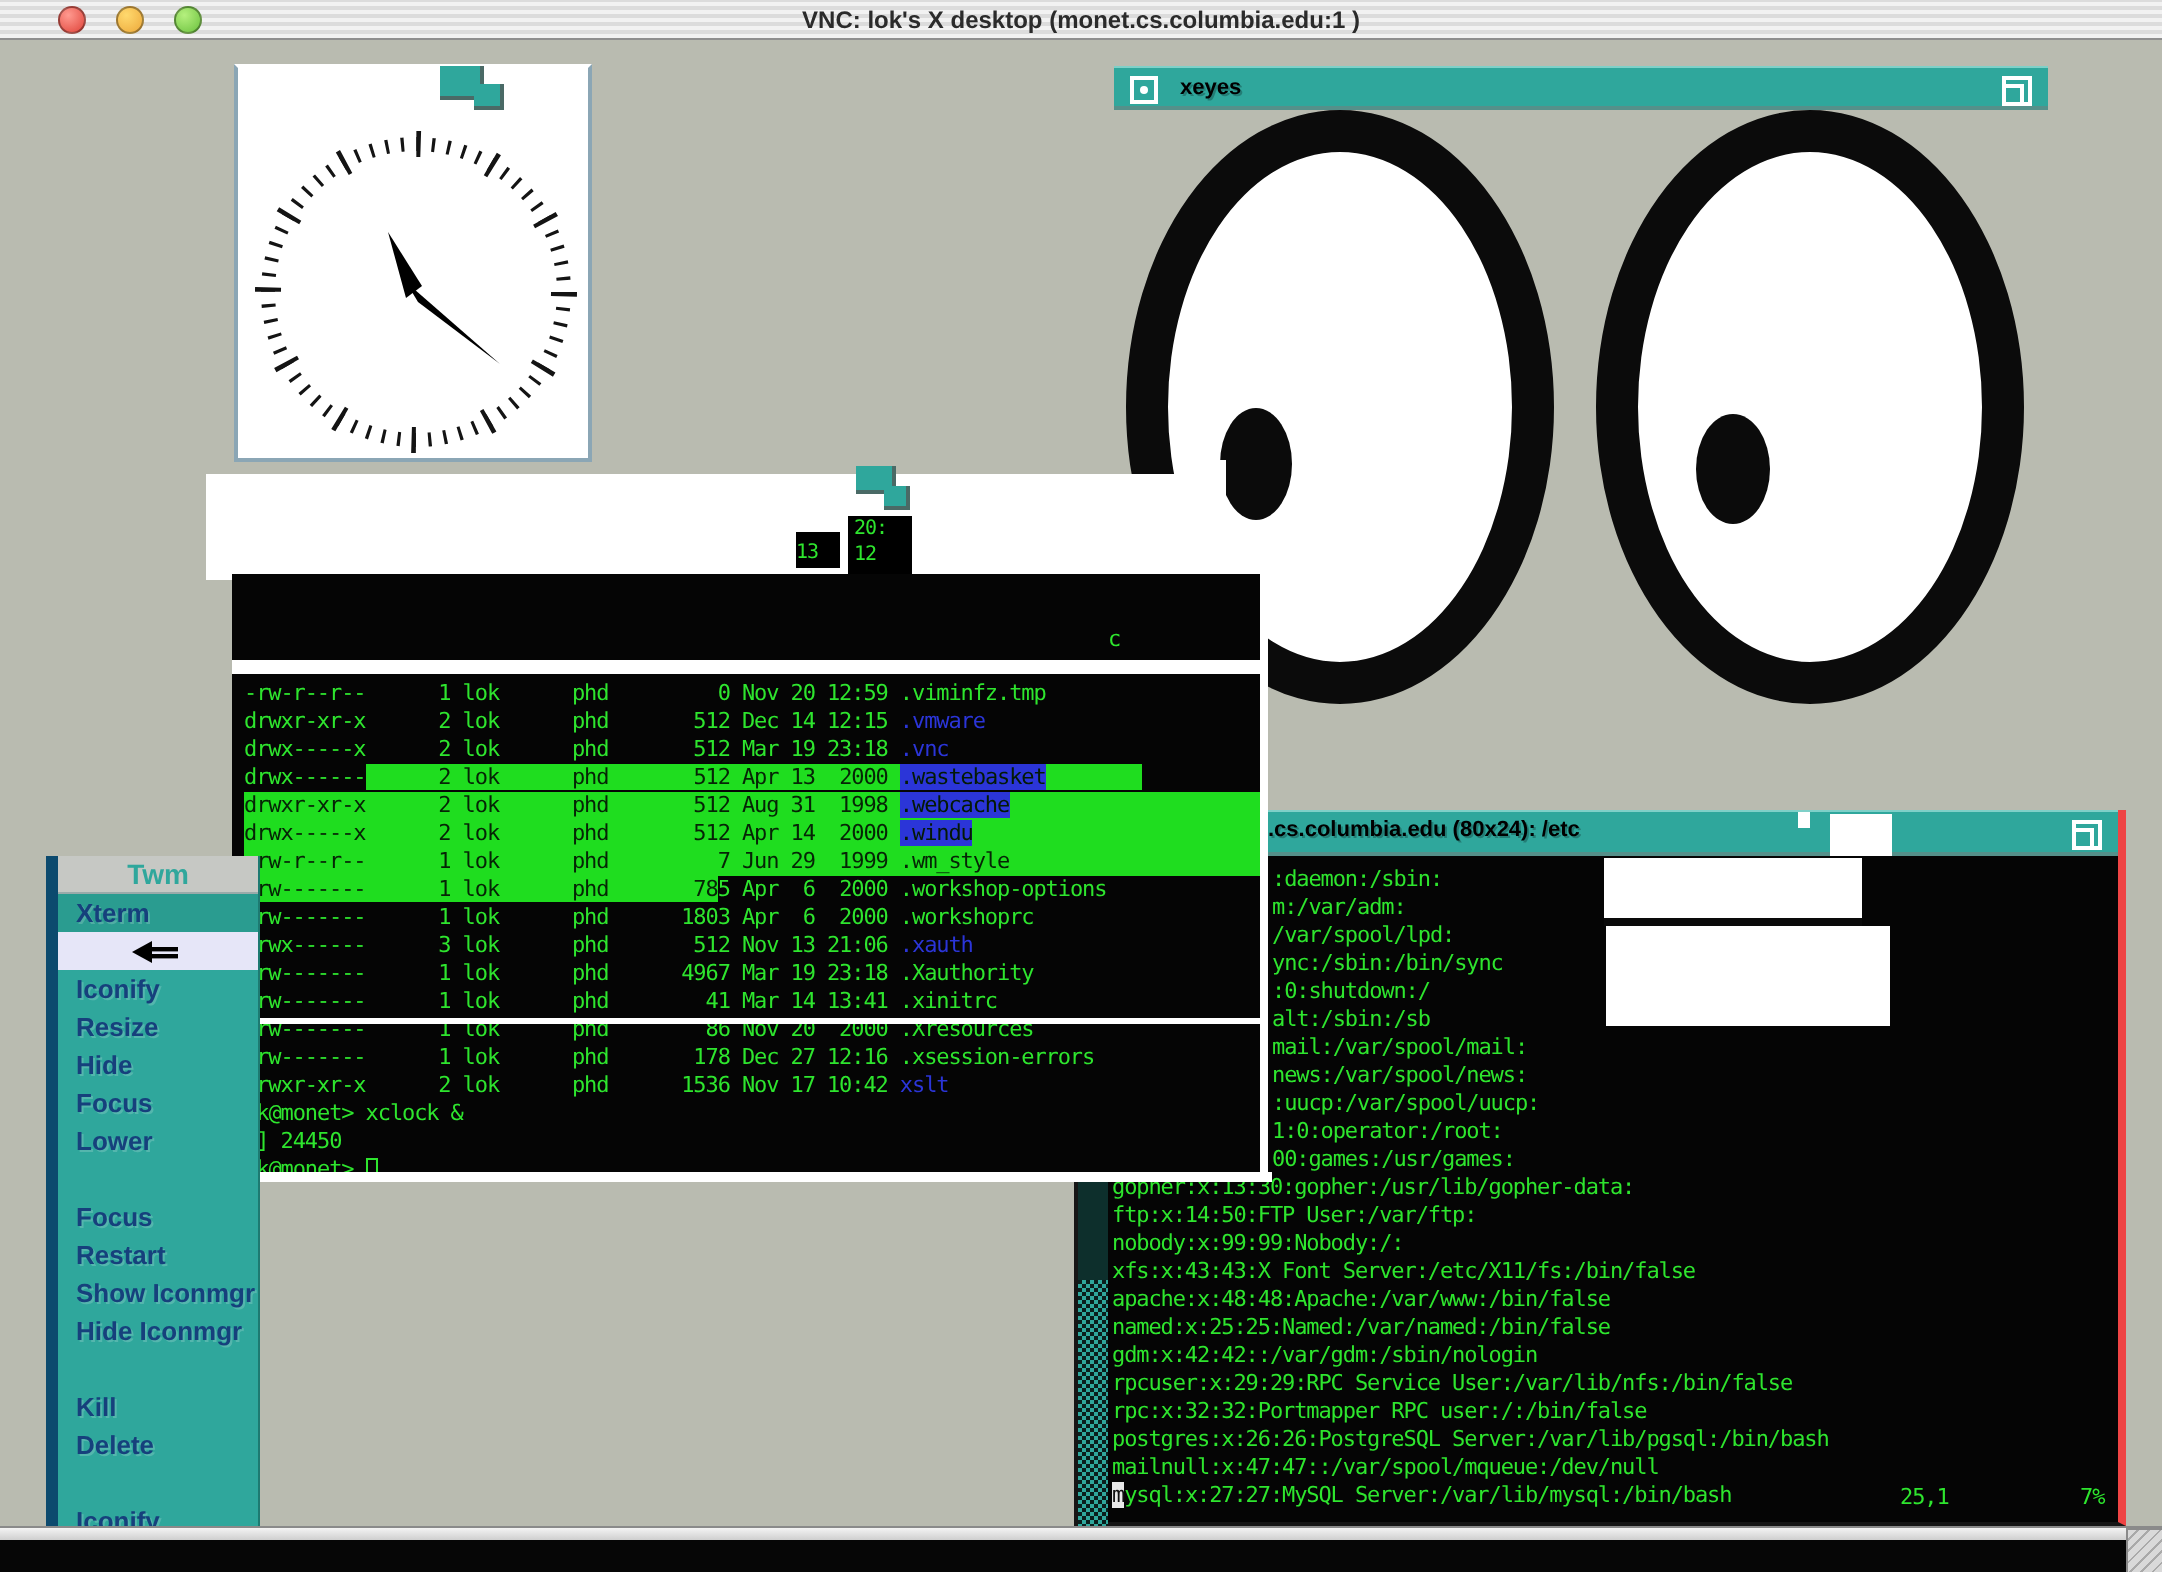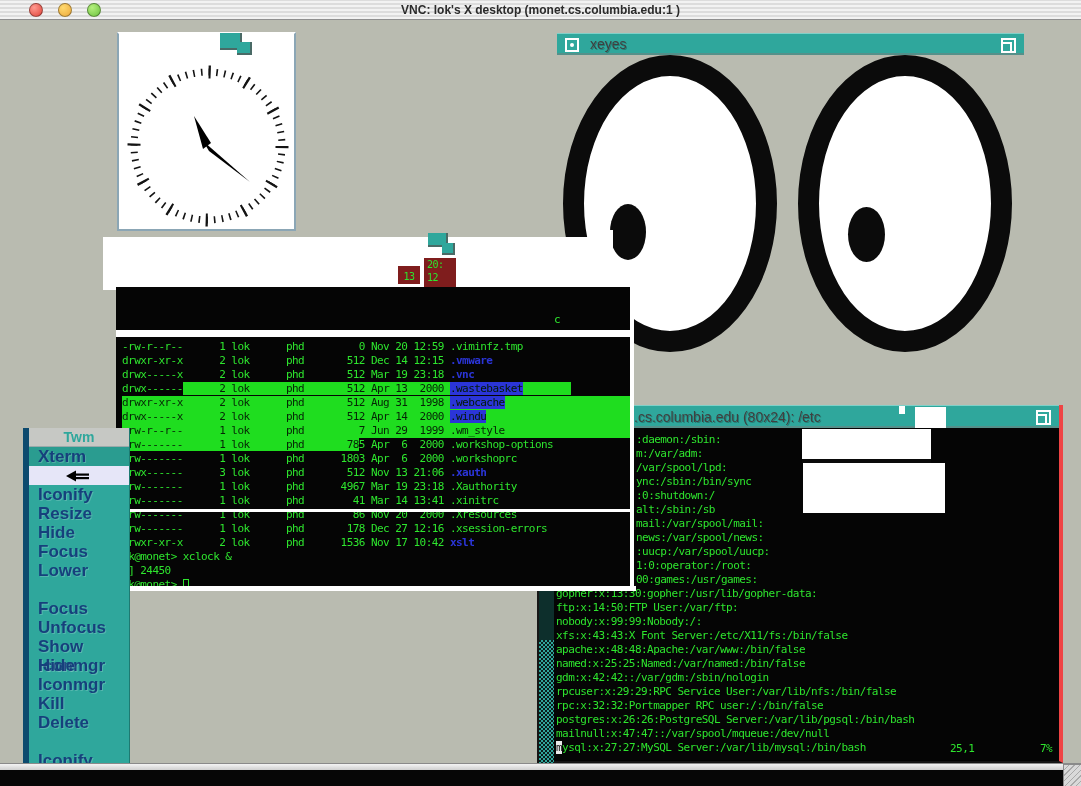--- a/index.html
+++ b/index.html
@@ -20,36 +20,36 @@
   #btn-zoom{left:87px;background:radial-gradient(circle at 35% 30%,#b5f07e,#6cc23f)}
   
   #desktop{position:absolute;left:0;top:20px;width:1081px;height:766px;background:var(--desktop);overflow:hidden}
   .abs{position:absolute}
   
   #clock-window{left:117px;top:12px;width:179px;height:199px;background:#fff;
     border:2px solid #8ba6b5;border-top-color:#fff}
   
   .tealbar{background:var(--teal);border-top:1px solid #7fd0c8;border-bottom:2px solid #55908a}
   #xeyes-titlebar{left:557px;top:13px;width:467px;height:22px;display:flex;align-items:center}
-  .tb-text{color:#404040;font-weight:normal;font-size:14px;text-shadow:1px 1px 0 rgba(0,0,0,.25)}
+  .tb-text{color:#000000;font-weight:bold;font-size:11px;text-shadow:1px 1px 0 rgba(0,0,0,.25)}
   #xeyes-titlebar .tb-text{margin-left:33px}
   .dot-icon{position:absolute;left:8px;top:4px;width:14px;height:14px;border:2px solid #fff}
   .dot-icon::after{content:"";position:absolute;left:3px;top:3px;width:4px;height:4px;background:#fff;border-radius:50%}
   .resize-icon{position:absolute;right:8px;top:4px;width:15px;height:15px;border:2px solid #fff}
   .resize-icon::after{content:"";position:absolute;left:-2px;bottom:-2px;width:7px;height:7px;border:2px solid #fff}
   .eye{width:214px;height:297px;background:#fff;border:21px solid #0b0b0b;border-radius:50%}
   #eye-left{left:563px;top:35px} #eye-right{left:798px;top:35px}
   .pupil{background:#0b0b0b;border-radius:50%}
   #pupil-left{left:610px;top:184px;width:36px;height:56px}
   #pupil-right{left:848px;top:187px;width:37px;height:55px}
   .white-patch{background:#fff}
   
   .term-text{font-family:"DejaVu Sans Mono",monospace;font-size:11px;line-height:14px;letter-spacing:-0.55px;white-space:pre;color:var(--green)}
   .term-row{height:14px;white-space:pre}
-  .g{color:var(--green)} .b{color:var(--blue);font-weight:bold}
+  .g{color:var(--green)} .b{color:var(--blue);font-weight:normal}
   .sg{background:var(--selgreen);color:#062406}
   .sb{background:var(--blue);color:#041a04;font-weight:normal}
   .fullsel{background:var(--selgreen)}
   .prompt{margin-left:-6px}
   .cur{display:inline-block;width:6px;height:12px;border:1px solid var(--green);vertical-align:-2px}
   .vc{background:#e8e8e8;color:#111}
   
   #ct-topband{left:103px;top:217px;width:510px;height:53px;background:#fff}
   #ct-band1{left:116px;top:267px;width:518px;height:43px;background:#050505;padding:3px 0 0 6px}
   #ct-gap{left:116px;top:310px;width:518px;height:7px;background:#fff}
@@ -66,27 +66,27 @@
   #rt-thumb{position:absolute;left:0;top:212px;width:15px;height:123px;
     background:repeating-conic-gradient(var(--teal) 0% 25%, #0a1f1d 0% 50%) 0 0/4px 4px}
   #rt-toplines{position:absolute;left:97px;top:28px}
   #rt-bottomlines{position:absolute;left:17px;top:182px}
   .rt-art{position:absolute;background:#fff}
   #rt-art-line{position:absolute;background:#0a0a0a}
   #rt-status-col{position:absolute;left:411px;top:337px}
   #rt-status-pct{position:absolute;left:501px;top:337px}
   
   .tealblob{background:var(--teal);border-right:2px solid #4a6a66;border-bottom:2px solid #4a6a66}
-  .blackpatch{background:#7f1d1d;color:var(--green);font-family:"DejaVu Sans Mono",monospace;font-size:10px;line-height:13px;letter-spacing:-0.5px}
+  .blackpatch{background:#000000;color:var(--green);font-family:"DejaVu Sans Mono",monospace;font-size:10px;line-height:13px;letter-spacing:-0.5px}
   
   #twm-menu{left:23px;top:408px;width:107px;height:344px;background:var(--teal);
     border-left:6px solid #0c4a6e;border-right:1px solid #1d7a71;border-bottom:1px solid #1d7a71}
   #twm-header{height:19px;background:#c6c8c4;border-bottom:1px solid #9aa;display:flex;align-items:center;justify-content:center;
     color:var(--teal);font-weight:bold;font-size:14px}
-  .menu-row{position:relative;height:19px;line-height:19px;padding-left:9px;font-weight:bold;font-size:17px;color:var(--navy);
+  .menu-row{position:relative;height:19px;line-height:19px;padding-left:9px;font-weight:bold;font-size:13px;color:var(--navy);
     text-shadow:1px 1px 0 rgba(255,255,255,.18)}
   .menu-row.first{background:#2a9c90}
   .menu-row.hl{background:var(--lav)}
   
   #hscroll-track{left:0;top:743px;width:1081px;height:7px;background:linear-gradient(#f4f4f4,#cfcfcf);border-top:1px solid #8a8a8a}
   #bottom-bar{left:0;top:750px;width:1063px;height:16px;background:#060606}
   #resize-grip{left:1063px;top:744px;width:18px;height:22px;background:
     repeating-linear-gradient(135deg,#d9d9d9 0 3px,#a9a9a9 3px 4px);border-left:1px solid #8a8a8a;border-top:1px solid #8a8a8a}
   
   #mouse-cursor{position:absolute;left:36px;top:4px}
@@ -151,21 +151,21 @@
       <span class="stray g">c</span>
     <div class="term-row"><span class="g">-rw-r--r--      1 lok      phd      2569 Dec  3  2000 .twmrc</span></div><div class="term-row"><span class="g">-rw-------      1 lok      phd       270 Mar 13 13:02 Ultra10_24bit</span></div><div class="term-row"><span class="g">-rw-------      1 lok      phd      9384 Mar 19 14:30 .viminfo</span></div></div>
     <div class="abs" id="ct-gap"></div>
     <div class="abs term-text" id="ct-band2"><div class="term-row"><span class="g">-rw-r--r--      1 lok      phd         0 Nov 20 12:59 .viminfz.tmp</span></div><div class="term-row"><span class="g">drwxr-xr-x      2 lok      phd       512 Dec 14 12:15 </span><span class="b">.vmware</span></div><div class="term-row"><span class="g">drwx-----x      2 lok      phd       512 Mar 19 23:18 </span><span class="b">.vnc</span></div><div class="term-row"><span class="g">drwx------</span><span class="sg">      2 lok      phd       512 Apr 13  2000 </span><span class="sb">.wastebasket</span><span class="sg">        </span></div><div class="term-row fullsel"><span class="sg">drwxr-xr-x      2 lok      phd       512 Aug 31  1998 </span><span class="sb">.webcache</span></div><div class="term-row fullsel"><span class="sg">drwx-----x      2 lok      phd       512 Apr 14  2000 </span><span class="sb">.windu</span></div><div class="term-row fullsel"><span class="sg">-rw-r--r--      1 lok      phd         7 Jun 29  1999 .wm_style</span></div><div class="term-row"><span class="sg">-rw-------      1 lok      phd       78</span><span class="g">5 Apr  6  2000 .workshop-options</span></div><div class="term-row"><span class="g">-rw-------      1 lok      phd      1803 Apr  6  2000 .workshoprc</span></div><div class="term-row"><span class="g">-rwx------      3 lok      phd       512 Nov 13 21:06 </span><span class="b">.xauth</span></div><div class="term-row"><span class="g">-rw-------      1 lok      phd      4967 Mar 19 23:18 .Xauthority</span></div><div class="term-row"><span class="g">-rw-------      1 lok      phd        41 Mar 14 13:41 .xinitrc</span></div><div class="term-row"><span class="g">-rw-------      1 lok      phd        86 Nov 20  2000 .Xresources</span></div><div class="term-row"><span class="g">-rw-------      1 lok      phd       178 Dec 27 12:16 .xsession-errors</span></div><div class="term-row"><span class="g">-rwxr-xr-x      2 lok      phd      1536 Nov 17 10:42 </span><span class="b">xslt</span></div><div class="term-row prompt"><span class="g">lok@monet&gt; xclock &amp;</span></div><div class="term-row prompt"><span class="g">[1] 24450</span></div><div class="term-row prompt"><span class="g">lok@monet&gt; </span><span class="cur"> </span></div></div>
     <div class="abs" id="ct-rborder"></div>
     <div class="abs" id="ct-bottomline"></div>
     <div class="abs" id="ct-strike"></div>
 
     <div class="abs tealblob" style="left:428px;top:213px;width:20px;height:14px"></div>
     <div class="abs tealblob" style="left:442px;top:223px;width:13px;height:12px"></div>
-    <div class="abs blackpatch" style="left:398px;top:246px;width:22px;height:18px;padding-top:4px;text-align:center">13</div>
+    <div class="abs blackpatch" style="left:398px;top:246px;width:22px;height:18px;padding-top:4px;text-align:left">13</div>
     <div class="abs blackpatch" style="left:424px;top:238px;width:32px;height:29px;padding-left:3px">
       <div>20:</div>
       <div>12</div>
     </div>
 
     <div class="abs" id="twm-menu">
       <div id="twm-header">Twm</div>
       <div id="twm-items">
           <div class="menu-row first">Xterm</div>
           <div class="menu-row hl">
@@ -175,21 +175,21 @@
               <rect x="10" y="7" width="14" height="2.2" fill="#000"></rect>
             </svg>
           </div>
           <div class="menu-row">Iconify</div>
           <div class="menu-row">Resize</div>
           <div class="menu-row">Hide</div>
           <div class="menu-row">Focus</div>
           <div class="menu-row">Lower</div>
           <div class="menu-row gap"></div>
           <div class="menu-row">Focus</div>
-          <div class="menu-row">Unfocus</div>
+          <div class="menu-row">Restart</div>
           <div class="menu-row">Show Iconmgr</div>
           <div class="menu-row">Hide Iconmgr</div>
           <div class="menu-row gap"></div>
           <div class="menu-row">Kill</div>
           <div class="menu-row">Delete</div>
           <div class="menu-row gap"></div>
           <div class="menu-row">Iconify</div>
         </div>
     </div>
 

